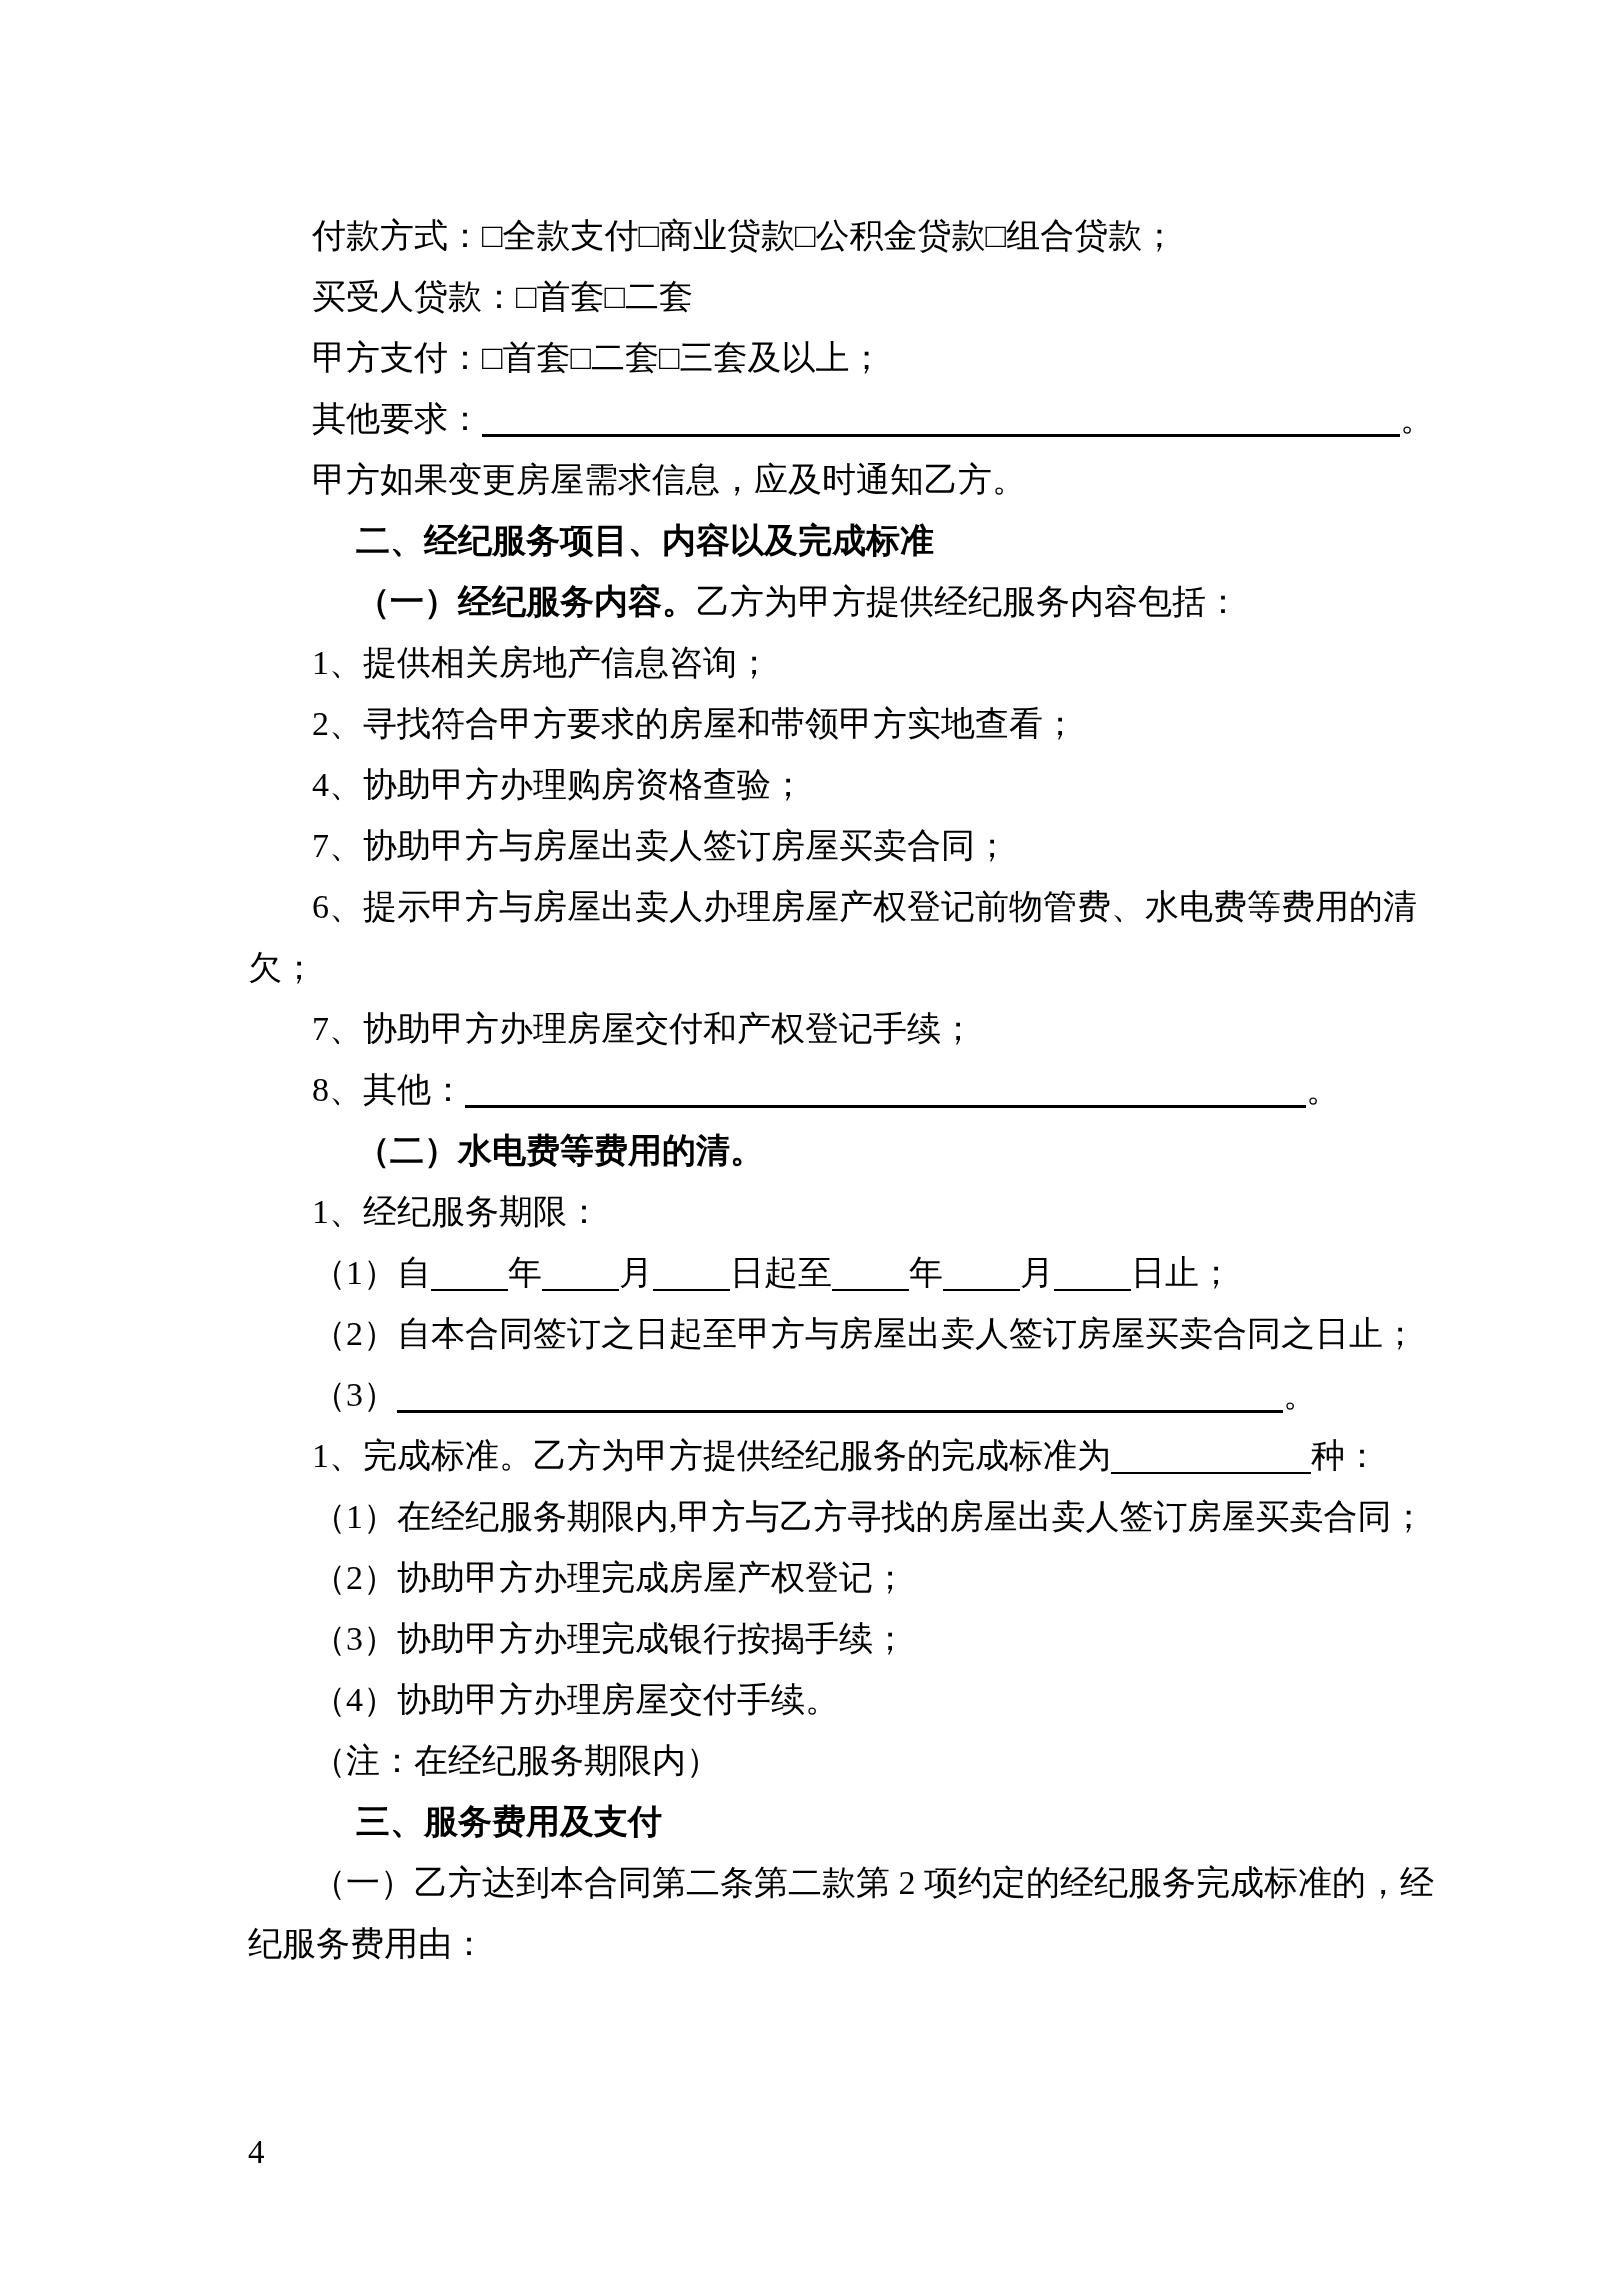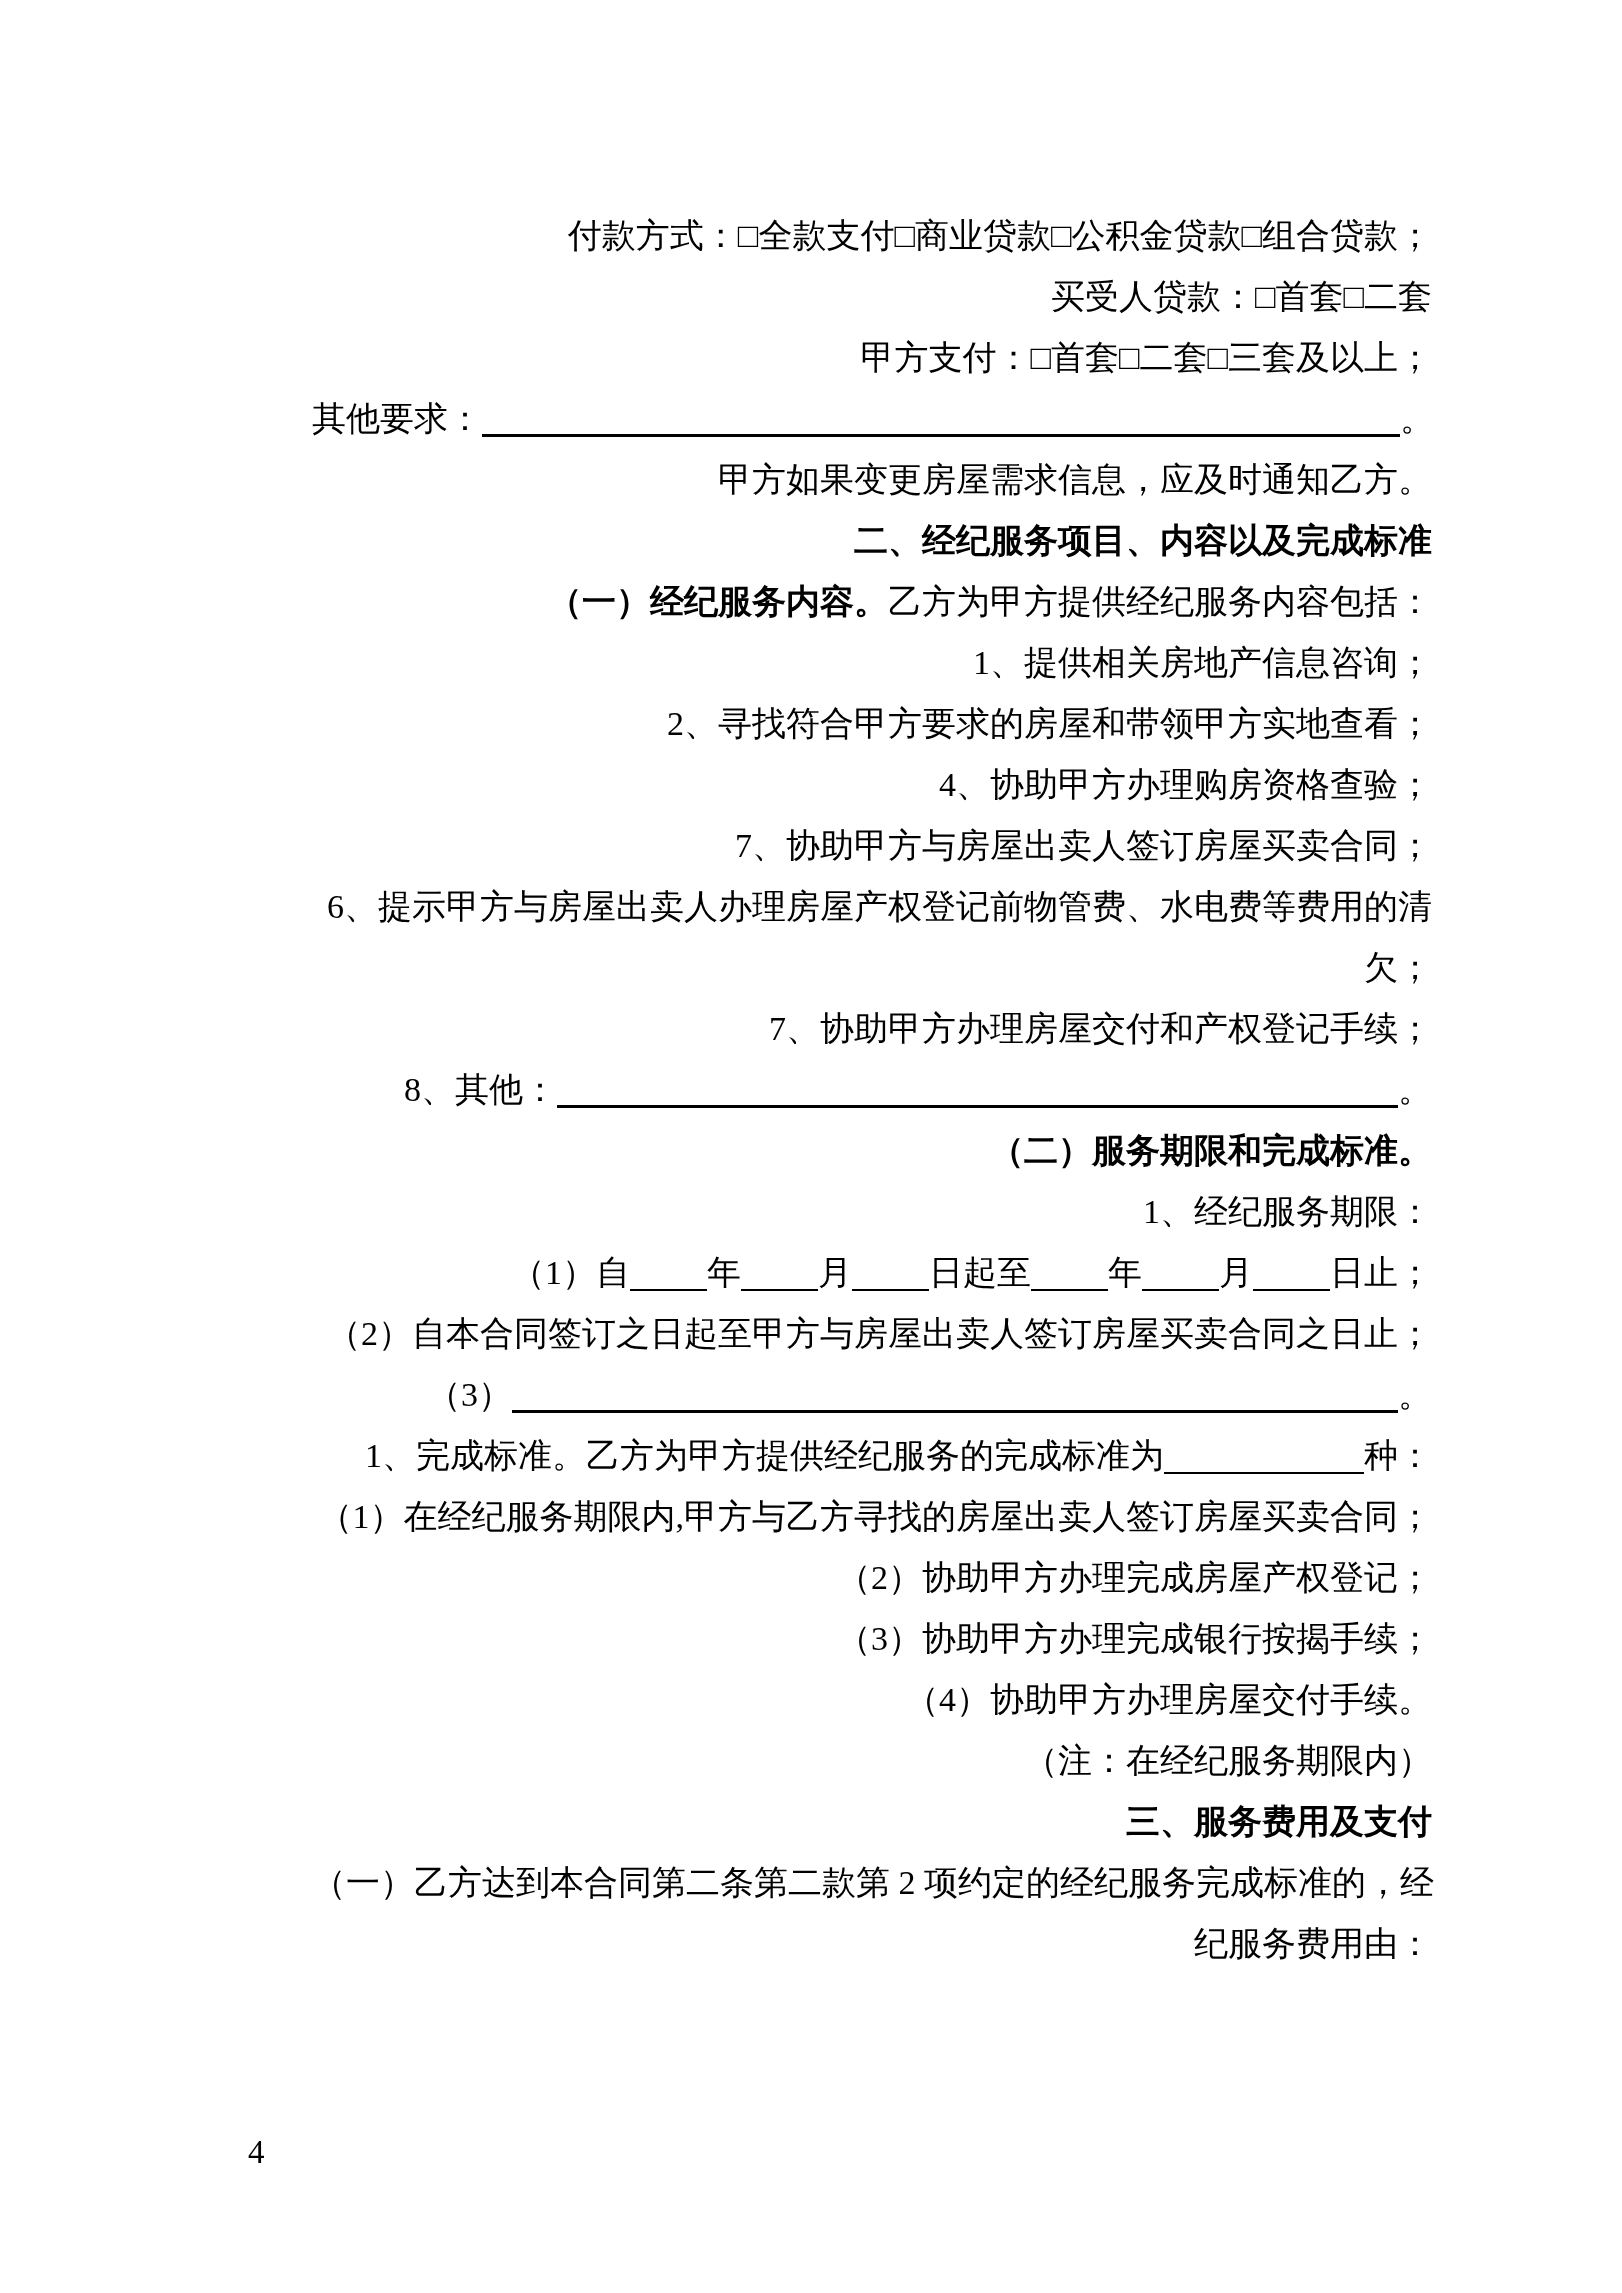--- a/index.html
+++ b/index.html
@@ -8,21 +8,20 @@
     background: #ffffff;
   }
   .page {
     position: relative;
     width: 1623px;
     height: 2294px;
     background: #ffffff;
     color: #000000;
     font-family: "Liberation Serif", "DejaVu Serif", serif;
     overflow: hidden;
-    text-align: right;
   }
   .content {
     position: absolute;
     left: 248px;
     top: 205px;
     width: 1184px;
   }
   p.ln {
     margin: 0;
     padding: 0 0 0 64px;   
@@ -70,21 +69,21 @@
       <p class="ln"><span class="b">二、经纪服务项目、内容以及完成标准</span></p>
       <p class="ln"><span class="b">（一）经纪服务内容。</span><span>乙方为甲方提供经纪服务内容包括：</span></p>
       <p class="ln"><span>1、提供相关房地产信息咨询；</span></p>
       <p class="ln"><span>2、寻找符合甲方要求的房屋和带领甲方实地查看；</span></p>
       <p class="ln"><span>4、协助甲方办理购房资格查验；</span></p>
       <p class="ln"><span>7、协助甲方与房屋出卖人签订房屋买卖合同；</span></p>
       <p class="ln"><span>6、提示甲方与房屋出卖人办理房屋产权登记前物管费、水电费等费用的清</span></p>
       <p class="ln noindent"><span>欠；</span></p>
       <p class="ln"><span>7、协助甲方办理房屋交付和产权登记手续；</span></p>
       <p class="ln"><span>8、其他：</span><span class="blank thick" style="width: 841px;"></span><span>。</span></p>
-      <p class="ln"><span class="b">（二）服务期限和完成标准。</span></p>
+      <p class="ln"><span class="b">（二）水电费等费用的清。</span></p>
       <p class="ln"><span>1、经纪服务期限：</span></p>
       <p class="ln"><span>（1）自</span><span class="blank" style="width: 77px;"></span><span>年</span><span class="blank" style="width: 77px;"></span><span>月</span><span class="blank" style="width: 77px;"></span><span>日起至</span><span class="blank" style="width: 77px;"></span><span>年</span><span class="blank" style="width: 77px;"></span><span>月</span><span class="blank" style="width: 77px;"></span><span>日止；</span></p>
       <p class="ln"><span>（2）自本合同签订之日起至甲方与房屋出卖人签订房屋买卖合同之日止；</span></p>
       <p class="ln"><span>（3）</span><span class="blank thick" style="width: 886px;"></span><span>。</span></p>
       <p class="ln"><span>1、完成标准。乙方为甲方提供经纪服务的完成标准为</span><span class="blank" style="width: 200px;"></span><span>种：</span></p>
       <p class="ln"><span>（1）在经纪服务期限内,甲方与乙方寻找的房屋出卖人签订房屋买卖合同；</span></p>
       <p class="ln"><span>（2）协助甲方办理完成房屋产权登记；</span></p>
       <p class="ln"><span>（3）协助甲方办理完成银行按揭手续；</span></p>
       <p class="ln"><span>（4）协助甲方办理房屋交付手续。</span></p>
       <p class="ln"><span>（注：在经纪服务期限内）</span></p>

